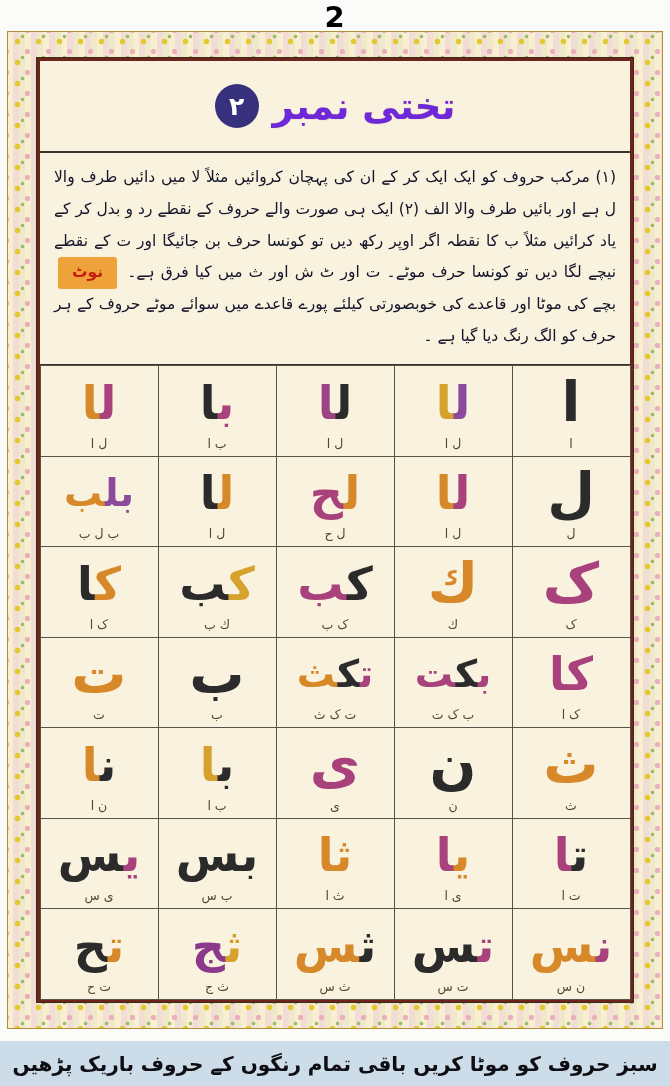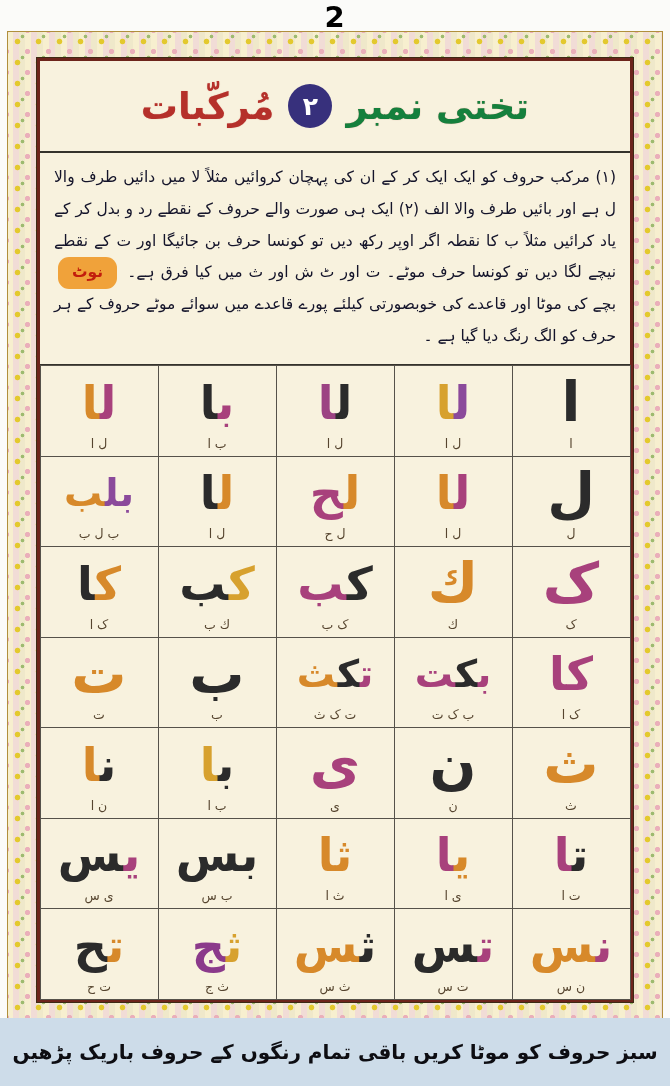--- a/index.html
+++ b/index.html
@@ -54,21 +54,21 @@
   
   .instructions {
     flex: 0 0 auto;
     border-bottom: 2px solid #35332c;
     padding: 9px 14px 11px 14px;
     font-size: 15.5px; line-height: 2.05; color: #14142a;
     text-align: justify;
   }
   .note-chip {
     display: inline-block; background: #f0a23a; color: #c21d0d;
-    font-weight: bold; padding: 0 14px; border-radius: 11px;
+    font-weight: bold; padding: 0 14px; border-radius: 3px;
     margin: 0 4px;
   }
 
   
   .grid {
     flex: 1 1 auto;
     display: grid;
     grid-template-columns: repeat(5, 1fr);
     grid-auto-rows: 1fr;
   }
@@ -90,40 +90,39 @@
   .cell .word.len3 { font-size: 38px; }
   .cell .small {
     flex: 0 0 22px;
     font-size: 12.5px; color: #56452f;
     text-align: center; line-height: 20px;
     letter-spacing: 2px;
   }
 
   
   .footer-strip {
-    position: absolute; left: 0; right: 0; bottom: 0; height: 68px;
+    position: absolute; left: 0; right: 0; bottom: 0; height: 45px;
     background: #cddce9;
     display: flex; align-items: center; justify-content: center;
   }
   .footer-caption {
     direction: rtl; color: #0d0d12; font-size: 20px; font-weight: bold;
   }
 </style>
 </head>
 <body>
 
 <div class="top-number">2</div>
 
 <div class="frame">
   <div class="board" style="background: rgb(248, 242, 222);">
 
     <div class="title-row">
-      <span class="title-text" style="color: #15803d;">تختی نمبر</span>
+      <span class="title-text" style="color: #6d28d9;">تختی نمبر</span>
       <span class="title-badge" style="background: rgb(55, 48, 124);">۲</span>
-      <span class="title-text" style="color: rgb(181, 48, 42);">مُرکّبات</span>
     </div>
 
     <div class="instructions" dir="rtl">
       <span>(۱) مرکب حروف کو ایک ایک کر کے ان کی پہچان کروائیں مثلاً لا میں دائیں طرف والا ل ہے اور</span>
       <span>بائیں طرف والا الف (۲) ایک ہی صورت والے حروف کے نقطے رد و بدل کر کے یاد کرائیں</span>
       <span>مثلاً ب کا نقطہ اگر اوپر رکھ دیں تو کونسا حرف بن جائیگا اور ت کے نقطے نیچے لگا دیں تو کونسا حرف</span>
       <span>موٹے۔ ت اور ٹ ش اور ث میں کیا فرق ہے۔</span>
       <span class="note-chip" style="background: rgb(240, 162, 58); color: rgb(194, 29, 13);">نوٹ</span>
       <span>بچے کی موٹا اور قاعدے کی خوبصورتی</span>
       <span>کیلئے پورے قاعدے میں سوائے موٹے حروف کے ہر حرف کو الگ رنگ دیا گیا ہے ۔</span>

